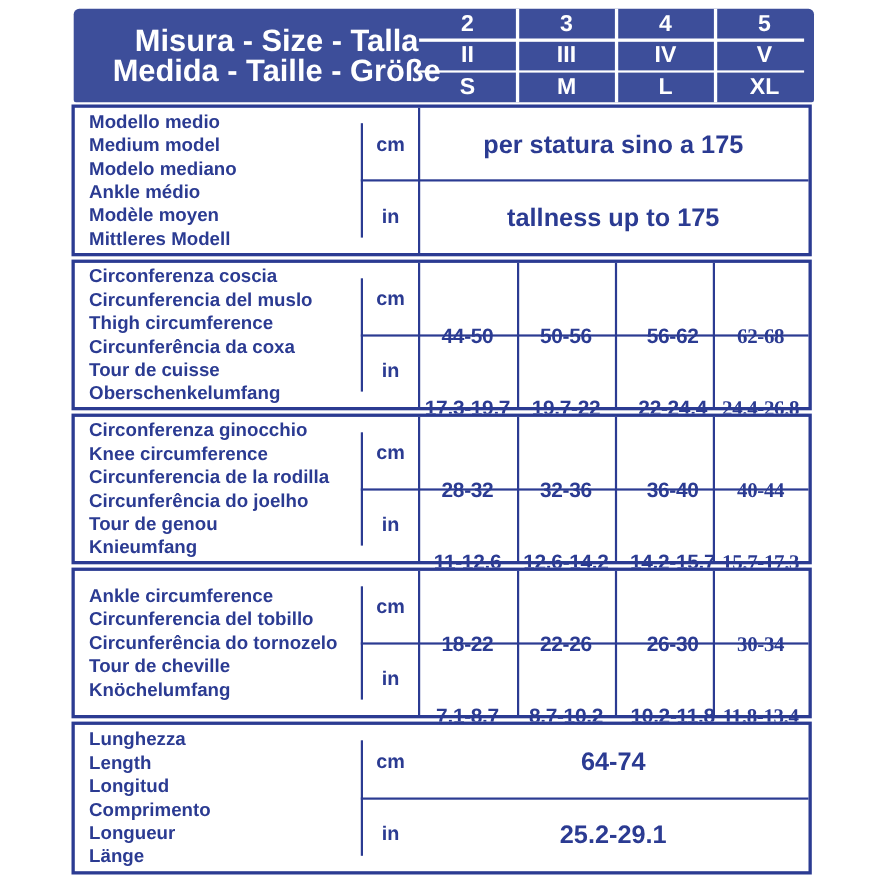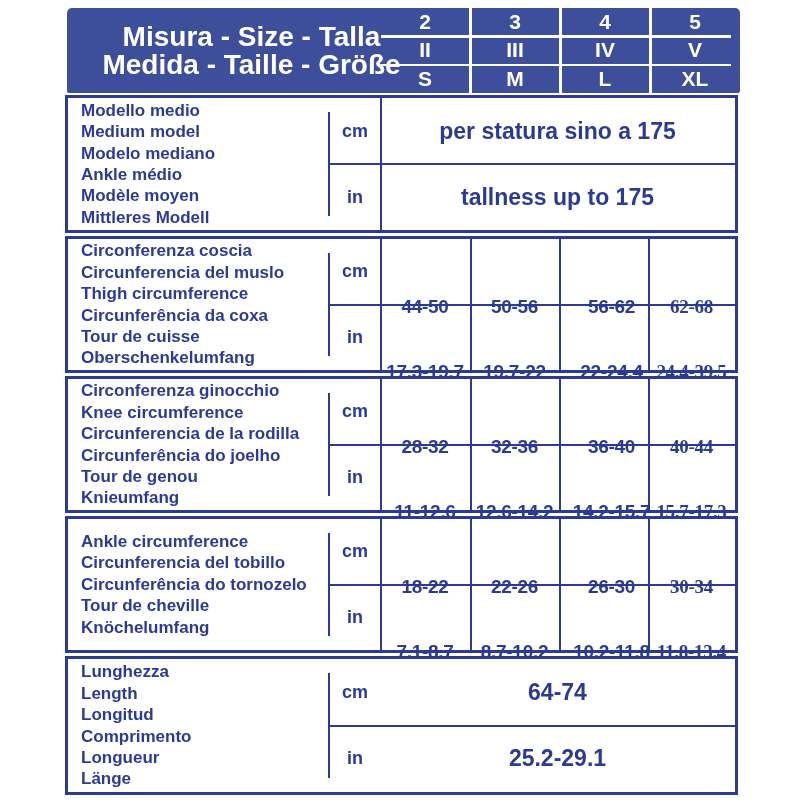--- a/index.html
+++ b/index.html
@@ -109,21 +109,21 @@
     <div class="vl vl3"></div>
     <div class="unit">cm</div>
     <div class="unit b">in</div>
     <div class="val c1">44-50</div>
     <div class="val c2">50-56</div>
     <div class="val c3">56-62</div>
     <div class="val c4">62-68</div>
     <div class="val b c1">17.3-19.7</div>
     <div class="val b c2">19.7-22</div>
     <div class="val b c3">22-24.4</div>
-    <div class="val b c4">24.4-39.5</div>
+    <div class="val b c4">24.4-26.8</div>
   </div>
 
   <div class="grp" style="top:376px;height:137px;">
     <div class="labels">
       <div>Circonferenza ginocchio</div>
       <div>Knee circumference</div>
       <div>Circunferencia de la rodilla</div>
       <div>Circunferência do joelho</div>
       <div>Tour de genou</div>
       <div>Knieumfang</div>

